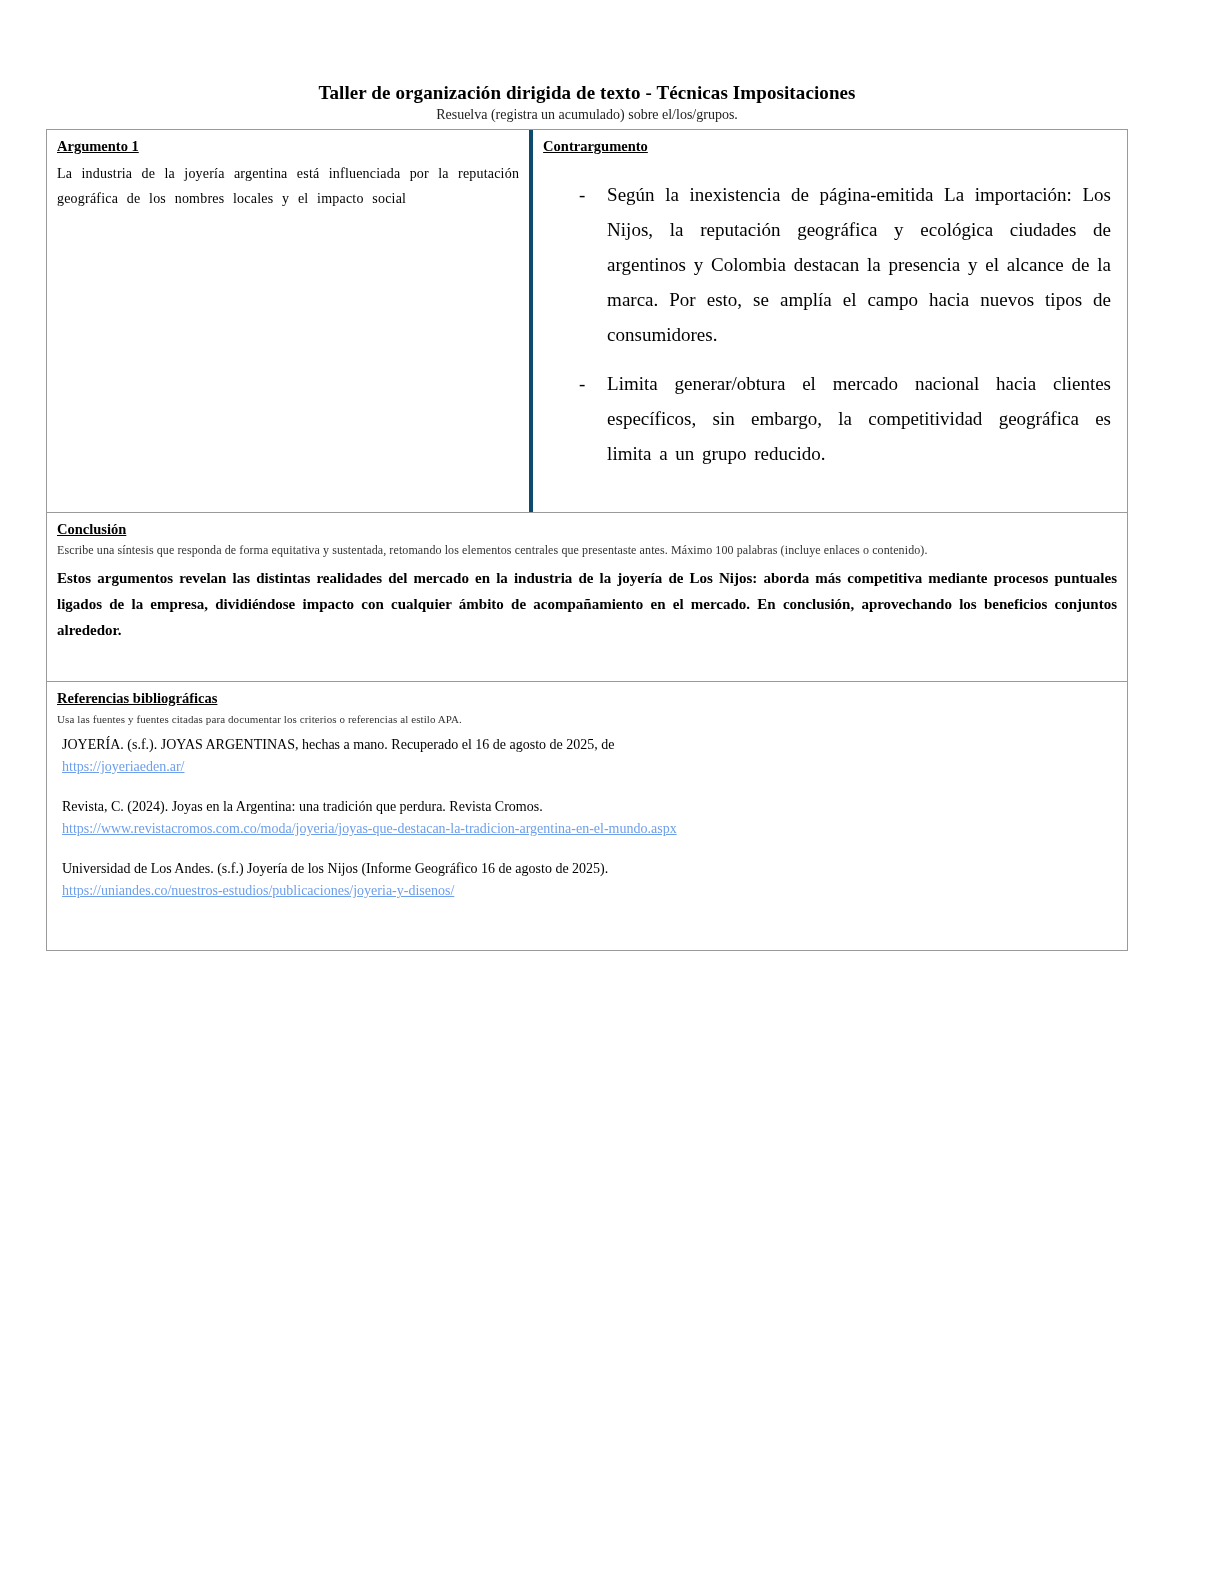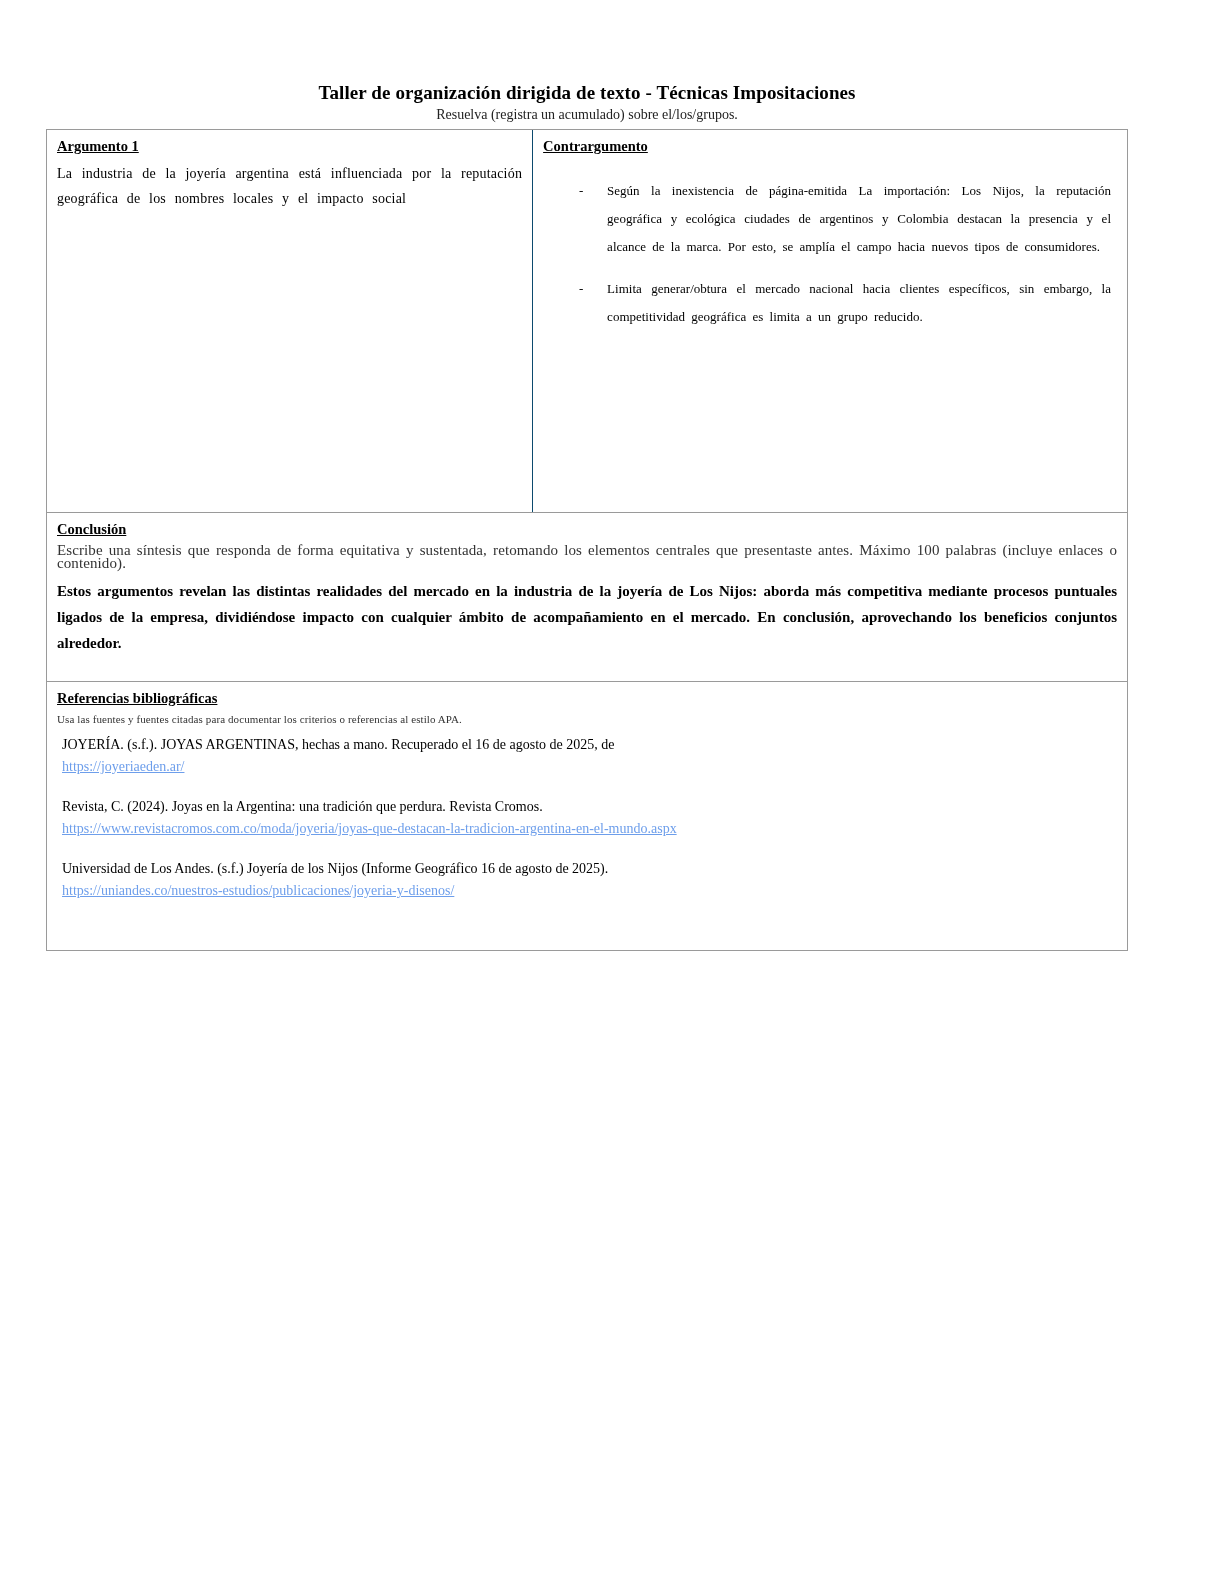--- a/index.html
+++ b/index.html
@@ -61,21 +61,21 @@
   }
   .row:last-child {
     border-bottom: none;
   }
   .cell {
     box-sizing: border-box;
     padding: 8px 10px 10px 10px;
   }
   .cell-left {
     width: 487px;
-    border-right: 1px solid #0c4a6e;
+    border-right: 4px solid #0c4a6e;
     min-height: 382px;
   }
   .cell-right {
     width: 595px;
     min-height: 382px;
   }
   .cell-full {
     width: 100%;
   }
   .cell-head {
@@ -98,36 +98,36 @@
   }
 
   ul.dashlist {
     list-style: none;
     margin: 22px 0 0 0;
     padding: 0 6px 0 64px;
   }
   ul.dashlist > li {
     position: relative;
     text-align: justify;
-    font-size: 13px;
-    line-height: 28px;
+    font-size: 19px;
+    line-height: 35px;
     margin-bottom: 14px;
     word-spacing: 3px;
   }
   ul.dashlist > li::before {
     content: "-";
     position: absolute;
     left: -28px;
     top: 0;
     color: #000;
   }
 
   
   .concl-note {
-    font-size: 15px;
+    font-size: 12px;
     line-height: 13px;
     color: #333;
     margin: 2px 0 8px 0;
     text-align: justify;
     letter-spacing: 0.1px;
   }
   .concl-body {
     font-size: 15px;
     line-height: 26px;
     text-align: justify;

